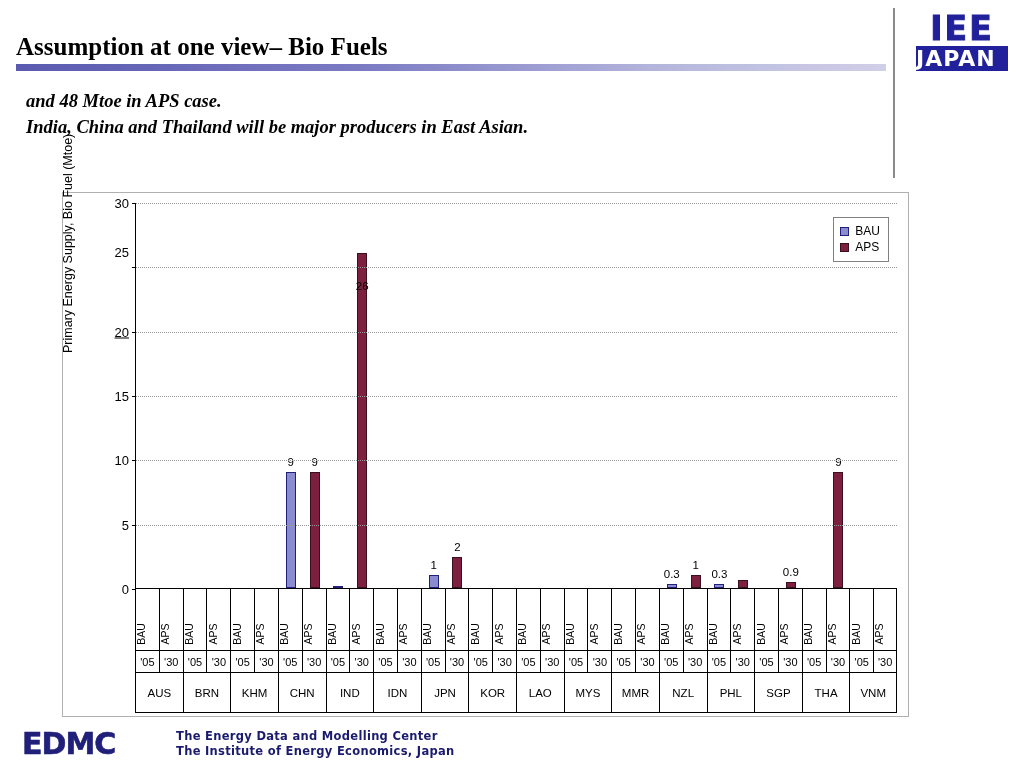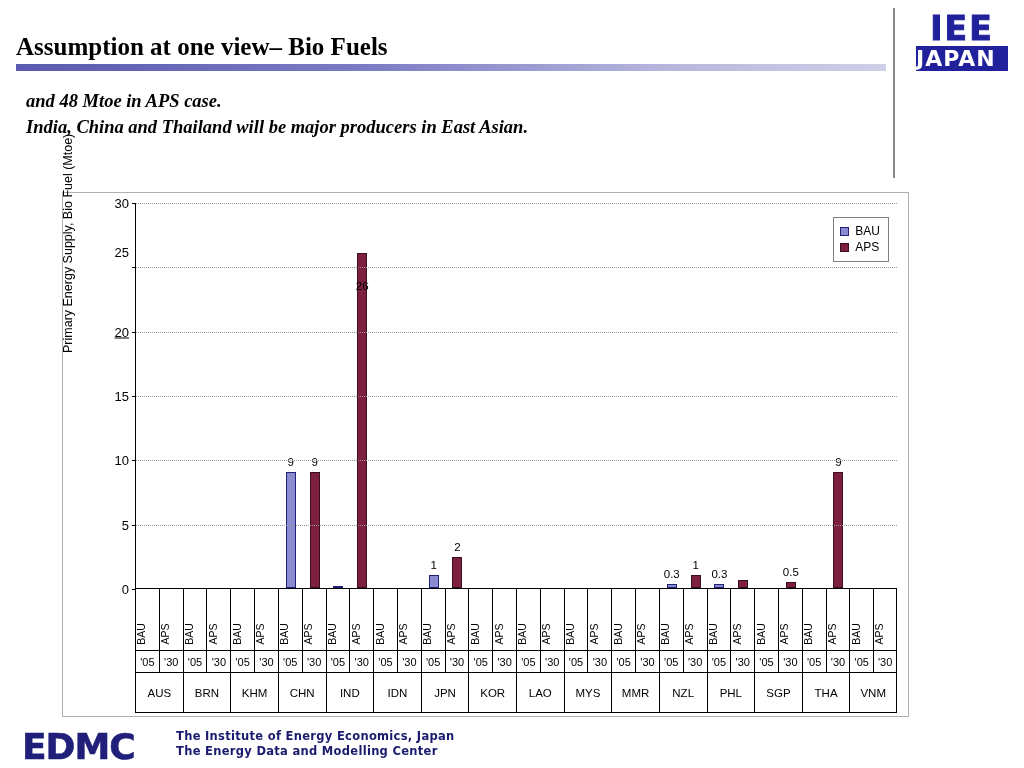--- a/index.html
+++ b/index.html
@@ -238,21 +238,21 @@
   }
   .row-year .cell { height: 22px; line-height: 22px; font-size: 11px; }
   .row-country .cell { height: 40px; line-height: 40px; font-size: 11.5px; }
 
   
   .footer-logo {
     position: absolute;
     left: 22px;
     top: 726px;
     font-family: "DejaVu Sans", sans-serif;
-    font-size: 36px;
+    font-size: 30px;
     font-weight: bold;
     color: #20207a;
     letter-spacing: -1px;
     -webkit-text-stroke: 0.6px #20207a;
   }
   .footer-text {
     position: absolute;
     left: 176px;
     top: 729px;
     font-family: "DejaVu Sans", sans-serif;
@@ -298,21 +298,21 @@
         <div class="bar aps" style="left: 316.469px; width: 10px; height: 30.88px;"></div>
         <div class="bar-label" style="left: 321.469px; top: 338.12px;">2</div>
         <div class="bar bau" style="left: 530.781px; width: 10px; height: 3.86px;"></div>
         <div class="bar-label" style="left: 535.781px; top: 365.14px;">0.3</div>
         <div class="bar aps" style="left: 554.594px; width: 10px; height: 12.8667px;"></div>
         <div class="bar-label" style="left: 559.594px; top: 356.133px;">1</div>
         <div class="bar bau" style="left: 578.406px; width: 10px; height: 3.86px;"></div>
         <div class="bar-label" style="left: 583.406px; top: 365.14px;">0.3</div>
         <div class="bar aps" style="left: 602.219px; width: 10px; height: 7.72px;"></div>
         <div class="bar aps" style="left: 649.844px; width: 10px; height: 6.43333px;"></div>
-        <div class="bar-label" style="left: 654.844px; top: 362.567px;">0.5</div>
+        <div class="bar-label" style="left: 654.844px; top: 362.567px;">0.9</div>
         <div class="bar aps" style="left: 697.469px; width: 10px; height: 115.8px;"></div>
         <div class="bar-label" style="left: 702.469px; top: 253.2px;">9</div>
       </div>
 
     <div class="legend">
       <div class="legend-row">
         <span class="legend-swatch bau"></span>
         <span>BAU</span>
       </div>
       <div class="legend-row">
@@ -491,15 +491,15 @@
         <div class="cell" style="width: 6.25%;">PHL</div>
         <div class="cell" style="width: 6.25%;">SGP</div>
         <div class="cell" style="width: 6.25%;">THA</div>
         <div class="cell" style="width: 6.25%;">VNM</div>
       </div>
   </div>
 </div>
 
 <div class="footer-logo">EDMC</div>
 <div class="footer-text">
+  <div>The Energy Data and Modelling Center</div>
   <div>The Institute of Energy Economics, Japan</div>
-  <div>The Energy Data and Modelling Center</div>
 </div>
 
 </body></html>

